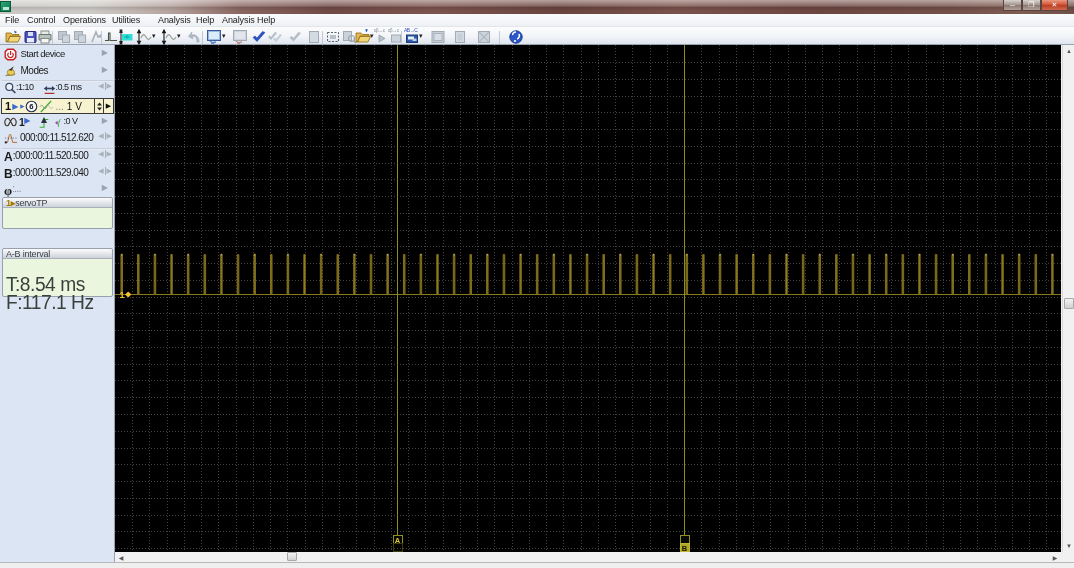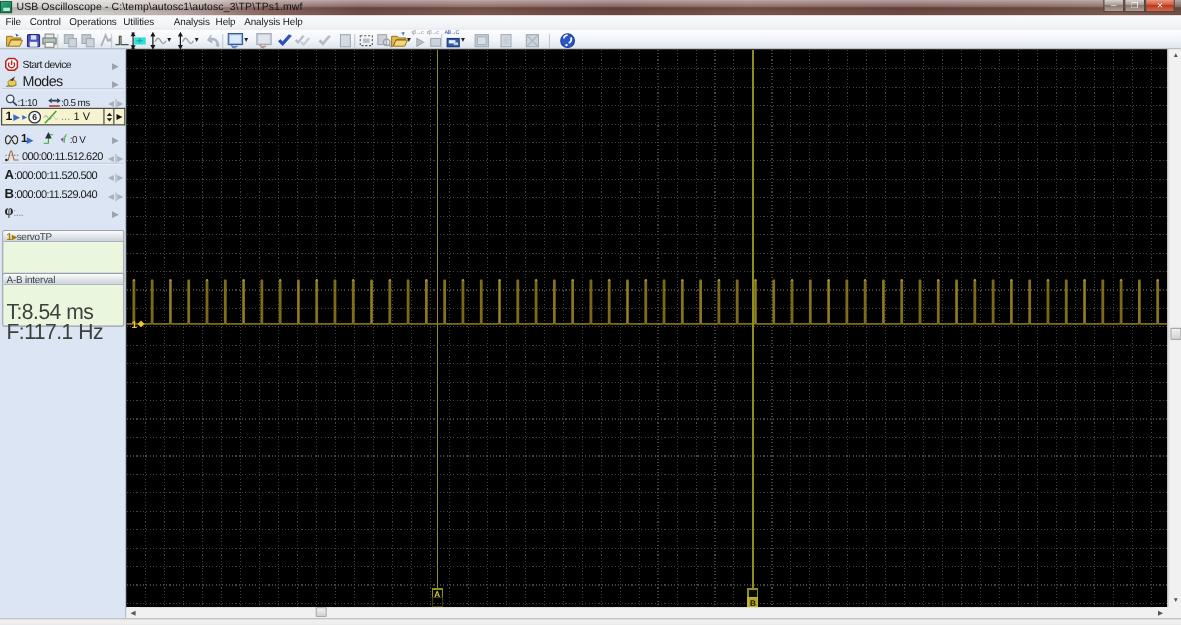--- a/index.html
+++ b/index.html
@@ -13,21 +13,21 @@
 .cap{width:19px;height:11px;border:1px solid #5a4440;border-top:none;background:linear-gradient(180deg,#d8d4d0,#a89a94 45%,#8a7870 50%,#b0a098);display:flex;align-items:center;justify-content:center;color:#fff;font-size:7px}
 .cap.close{width:27px;background:linear-gradient(180deg,#e89a80,#d4553a 45%,#b83a22 50%,#d06a4a)}
 #menu{position:absolute;left:0;top:14px;width:100%;height:13px;background:linear-gradient(180deg,#fafbfc,#eef1f5);border-bottom:1px solid #e2e6ea}
 .mi{position:absolute;top:0px;font-size:9px;color:#1a1a1a;line-height:13px;letter-spacing:-0.1px}
 #toolbar{position:absolute;left:0;top:27px;width:100%;height:18px;background:linear-gradient(180deg,#fdfdfe 0%,#f2f4f8 55%,#dfe5ee 100%);border-bottom:1px solid #9aa2ae}
 .tbi{position:absolute;top:2px;width:16px;height:16px}
 .tbsep{position:absolute;top:4px;width:1px;height:13px;background:#c2c9d4}
 .tbdd{position:absolute;top:5px;font-size:7px;color:#222}
 .abc{position:absolute;top:-2px;left:0;font-size:5px;color:#8a929c;letter-spacing:-0.5px;white-space:nowrap}
 #lpanel{position:absolute;left:0;top:45px;width:115px;height:517px;background:#dbe5f3;border-right:1px solid #9aa2ae}
-.row{position:absolute;left:0;width:114px;display:flex;align-items:flex-end}
+.row{position:absolute;left:0;width:114px;display:flex;align-items:flex-start}
 .ric{margin-left:4px;flex:none}
 .rtx{margin-left:3.5px;color:#1a1a1a;white-space:nowrap;letter-spacing:-0.5px}
 .rtm{margin-left:2px;color:#1a1a1a;font-size:10px;letter-spacing:-0.55px;white-space:nowrap}
 .rAB{margin-left:4px;color:#1a1a1a;font-size:12px;font-weight:bold}
 .arr1{position:absolute;right:6px;color:#9aa2ac;font-size:8px}
 .arr2{position:absolute;right:2px;color:#a8b0ba;font-size:7px;display:flex;align-items:center}
 .arr2 .bar{width:1px;height:8px;background:#a8b0ba;margin:0 1px}
 .hsep{position:absolute;left:2px;width:111px;height:2px;background:linear-gradient(180deg,#b8c2d2,#f6f9fc)}
 .hl{position:absolute;left:1px;top:53px;width:113px;height:16px;background:#f7f3d0;border:1px solid #3a3a3a;display:flex;align-items:center;padding-left:3px}
 .spin{position:absolute;top:0;height:14px;border-left:1px solid #3a3a3a;display:flex;align-items:center;justify-content:center}
@@ -39,21 +39,20 @@
 #vsb{position:absolute;left:1062px;top:45px;width:12px;height:507px;background:#f1f1f1;border-left:1px solid #d8d8d8}
 #hsb{position:absolute;left:115px;top:552px;width:946px;height:10px;background:#f1f1f1}
 .sbtn{position:absolute;display:flex;align-items:center;justify-content:center;color:#555;background:#f1f1f1}
 .thumb{position:absolute;background:linear-gradient(180deg,#f2f2f2,#d0d0d0);border:1px solid #a8a8a8;border-radius:1px}
 #bstrip{position:absolute;left:0;top:562px;width:100%;height:6px;background:#efefef;border-top:1px solid #b8b8b8}
 #corner{position:absolute;left:1062px;top:552px;width:12px;height:10px;background:#f1f1f1}
 </style></head><body>
 <div id="win">
   <div id="title">
       <div id="appico"></div>
-      <div id="ttext">USB Oscilloscope - C:\temp\autosc1\autosc_3\TP\TPs1.mwf</div>
     <div id="caps">
         <div class="cap">─</div>
         <div class="cap">❐</div>
         <div class="cap close">✕</div>
       </div>
   </div>
   <div id="menu">
     <span class="mi" style="left:5px">File</span>
       <span class="mi" style="left:27px">Control</span>
     <span class="mi" style="left:63px">Operations</span>
@@ -196,21 +195,21 @@
         </svg>
 <span class="rtx" style="font-size:9.5px">Start device</span>
         <span class="arr1">▶</span>
       </div>
       <div class="row" style="top:20px;height:16px">
 <svg class="ric" width="13" height="13" viewBox="0 0 16 16">
           <path d="M2 13 C5 13 11 13 13.5 11.5 L11 9 Z" fill="#d8c060" stroke="#7a6010" stroke-width="0.7"></path>
           <ellipse cx="8.5" cy="9" rx="4.5" ry="3.6" fill="#e8cc5a" stroke="#7a6010" stroke-width="0.7"></ellipse>
           <path d="M6 6 L12 1.5 L9.5 7 Z" fill="#3a3020"></path>
         </svg>
-<span class="rtx" style="font-size:13px">Modes</span>
+<span class="rtx" style="font-size:10px">Modes</span>
         <span class="arr1">▶</span>
       </div>
       <div class="hsep" style="top:35px"></div>
       <div class="row" style="top:37px;height:16px">
 <svg class="ric" width="13" height="13" viewBox="0 0 16 16">
           <circle cx="6.5" cy="6" r="4.2" fill="#eef2f8" stroke="#3a4a60" stroke-width="1.5"></circle>
           <path d="M9.5 9 L14 13.5" stroke="#3a4a60" stroke-width="2"></path>
         </svg>
 <span class="rtx" style="font-size:9px;margin-left:-1px">:1:10</span>
 <svg class="ric" style="margin-left:9px" width="13" height="13" viewBox="0 0 16 16">
@@ -296,21 +295,21 @@
           <span>◀</span>
           <span class="bar"></span>
           <span>▶</span>
         </span>
       </div>
       <div class="row" style="top:138px;height:16px">
         <span style="font-size:13px;font-weight:bold;color:#222;margin-left:4px;font-family:Liberation Serif">φ</span>
         <span class="rtm" style="margin-left:0;color:#8a8a92">:...</span>
         <span class="arr1">▶</span>
       </div>
-      <div class="panel" style="top:164px;height:49px">
+      <div class="panel" style="top:152px;height:32px">
 <div class="phead"><span style="color:#a87a00;font-weight:bold">1▸</span><span>servoTP</span></div>
 </div>
       <div class="panel" style="top:203px;height:49px">
 <div class="phead"><span>A-B interval</span></div>
 <div class="pbody" style="padding-top:16px">
           <div class="big">T:8.54 ms</div>
           <div class="big">F:117.1 Hz</div>
         </div>
 </div>
     </div>

